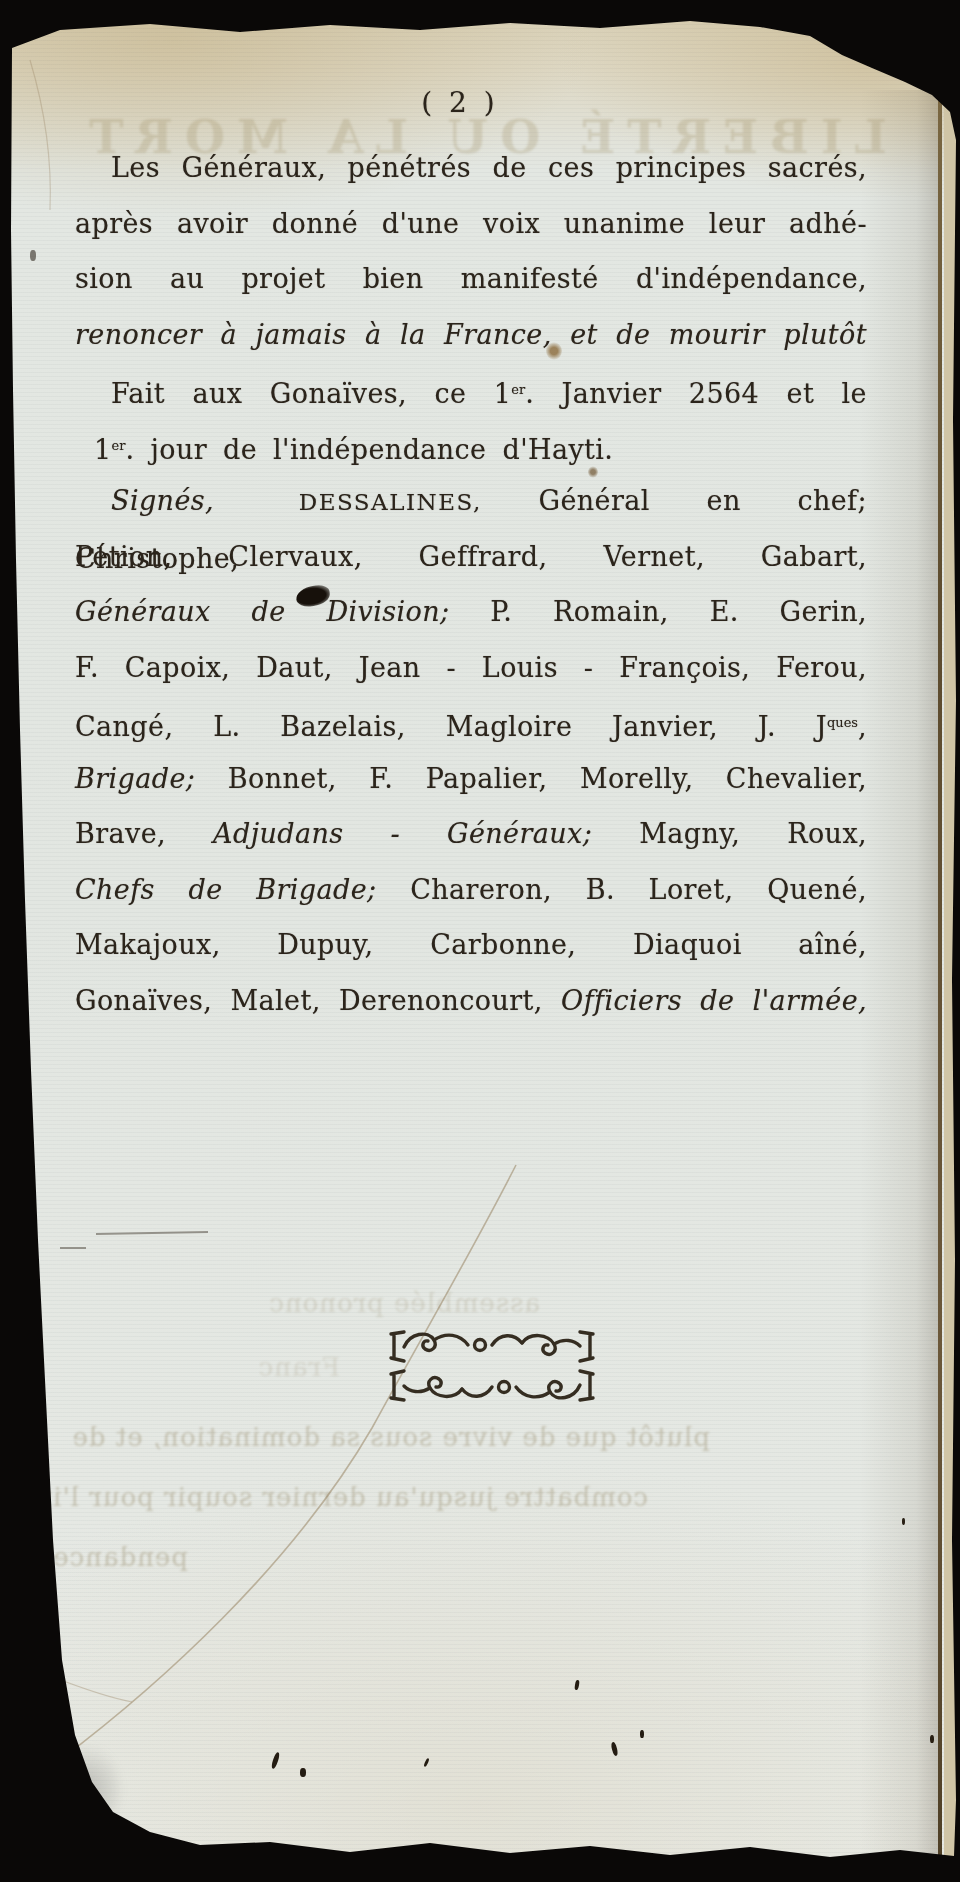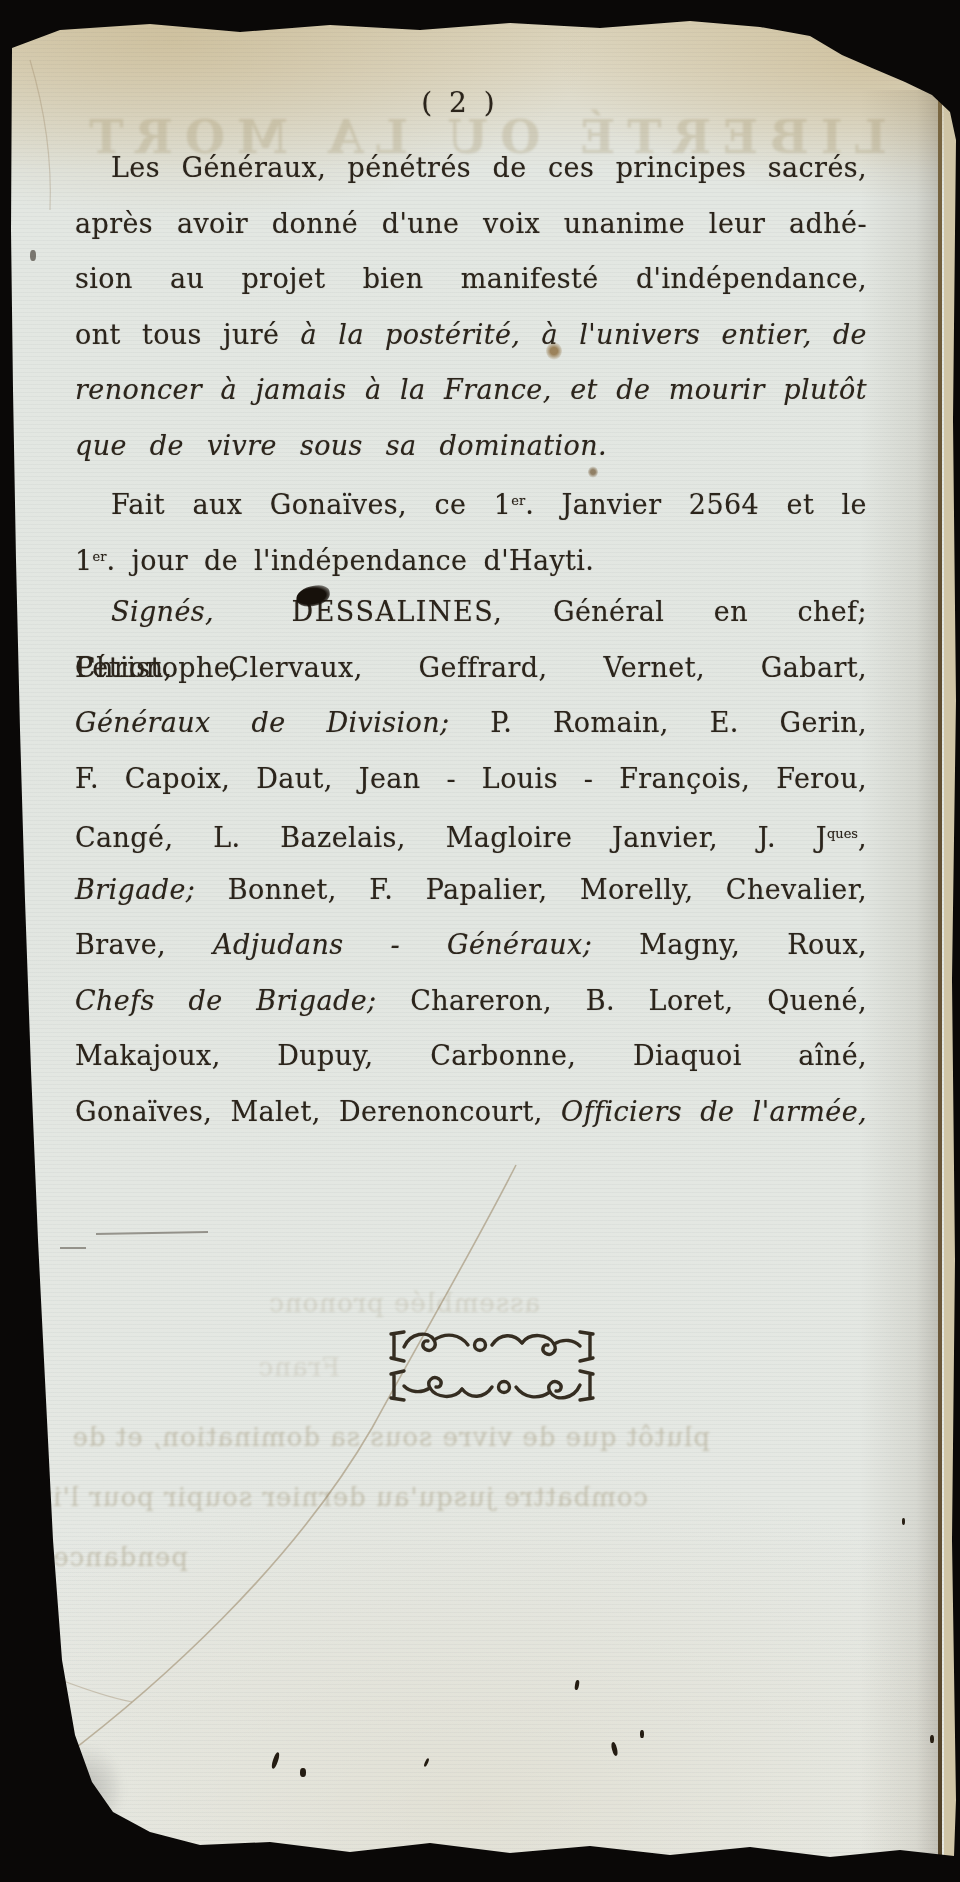--- a/index.html
+++ b/index.html
@@ -33,21 +33,21 @@
   .page-number{position:absolute;left:75px;top:86px;width:770px;text-align:center;
     font-size:28px;color:#2b241b;letter-spacing:4px;
     text-shadow:0 0 1px rgba(43,36,27,.45);}
   .text-block{position:absolute;left:75px;top:140px;width:792px;color:#2b241b;
     font-size:27px;letter-spacing:.4px;word-spacing:5px;
     text-shadow:0 0 1px rgba(43,36,27,.4);}
   .tline{height:55.5px;line-height:55.5px;white-space:nowrap;text-align:left;}
   .tline.just{white-space:normal;text-align:justify;text-align-last:justify;}
   .tline.ind{text-indent:36px;}
   .sg-i{font-style:italic;}
-  .sg-caps{font-size:27px;letter-spacing:1.5px;margin-left:28px;}
+  .sg-caps{font-size:23px;letter-spacing:1.5px;margin-left:28px;}
   .sg-sup{font-size:13px;vertical-align:9px;letter-spacing:0;}
 
   
   .bleed{position:absolute;transform:scaleX(-1);color:rgba(152,134,94,.30);
     filter:blur(1.1px);white-space:nowrap;pointer-events:none;}
   .bleed-title{left:72px;top:110px;width:820px;font-size:46px;font-weight:bold;
     letter-spacing:12px;text-align:center;color:rgba(160,143,100,.26);}
   .bleed-frag{font-size:26px;letter-spacing:1px;color:rgba(138,122,86,.34);}
   .bf1{left:120px;top:1288px;width:420px;color:rgba(140,124,88,.20);}
   .bf2{left:100px;top:1352px;width:240px;color:rgba(140,124,88,.17);}
@@ -91,25 +91,23 @@
     <path d="M30 60 C45 110 52 160 50 210" fill="none" stroke="rgba(146,124,88,.3)" stroke-width="1.2"></path>
     <path d="M40 1672 C80 1688 110 1698 132 1702" fill="none" stroke="rgba(146,124,88,.35)" stroke-width="1.2"></path>
   </svg>
 
   <div class="page-number">( 2 )</div>
 
   <div class="text-block">
       <div class="tline just ind"><span class="sg-r">Les Généraux, pénétrés de ces principes sacrés,</span></div>
       <div class="tline just"><span class="sg-r">après avoir donné d'une voix unanime leur adhé-</span></div>
       <div class="tline just"><span class="sg-r">sion au projet bien manifesté d'indépendance,</span></div>
-      <div class="tline just"><span class="sg-r">ont tous juré </span><span class="sg-i">à la postérité, à l'univers entier, de</span></div>
       <div class="tline just"><span class="sg-i">renoncer à jamais à la France, et de mourir plutôt</span></div>
-      <div class="tline" style="word-spacing: 14px;"><span class="sg-i">que de vivre sous sa domination.</span></div>
       <div class="tline just ind"><span class="sg-r">Fait aux Gonaïves, ce 1</span><span class="sg-sup">er</span><span class="sg-r">. Janvier 2564 et le</span></div>
-      <div class="tline" style="word-spacing: 7px;"><span class="sg-r">1</span><span class="sg-sup">er</span><span class="sg-r">. jour de l'indépendance d'Hayti.</span></div>
+      <div class="tline" style="word-spacing: 7px; margin-left: 19px;"><span class="sg-r">1</span><span class="sg-sup">er</span><span class="sg-r">. jour de l'indépendance d'Hayti.</span></div>
       <div class="tline just ind"><span class="sg-i">Signés, </span><span class="sg-caps">DESSALINES,</span><span class="sg-r"> Général en chef; Christophe,</span></div>
       <div class="tline just"><span class="sg-r">Pétion, Clervaux, Geffrard, Vernet, Gabart,</span></div>
       <div class="tline just"><span class="sg-i">Généraux de Division; </span><span class="sg-r">P. Romain, E. Gerin,</span></div>
       <div class="tline just"><span class="sg-r">F. Capoix, Daut, Jean - Louis - François, Ferou,</span></div>
       <div class="tline just"><span class="sg-r">Cangé, L. Bazelais, Magloire Janvier, J. J</span><span class="sg-sup">ques</span><span class="sg-r">,</span></div>
       <div class="tline just"><span class="sg-i">Brigade; </span><span class="sg-r">Bonnet, F. Papalier, Morelly, Chevalier,</span></div>
       <div class="tline just"><span class="sg-r">Brave, </span><span class="sg-i">Adjudans - Généraux; </span><span class="sg-r">Magny, Roux,</span></div>
       <div class="tline just"><span class="sg-i">Chefs de Brigade; </span><span class="sg-r">Chareron, B. Loret, Quené,</span></div>
       <div class="tline just"><span class="sg-r">Makajoux, Dupuy, Carbonne, Diaquoi aîné,</span></div>
       <div class="tline just"><span class="sg-r">Gonaïves, Malet, Derenoncourt, </span><span class="sg-i">Officiers de l'armée,</span></div>

